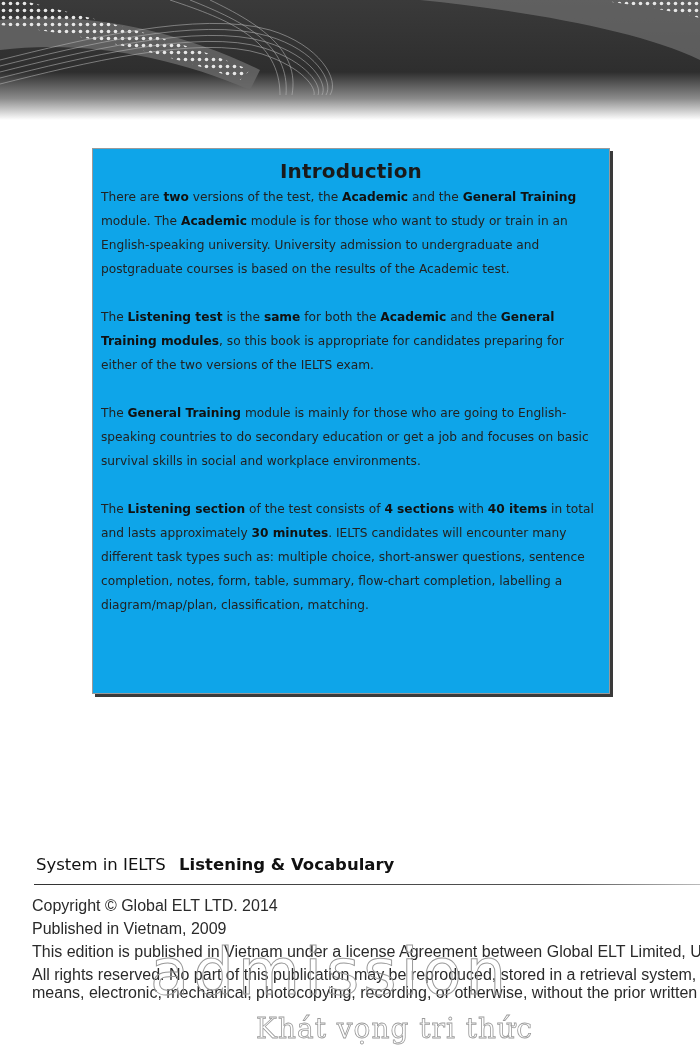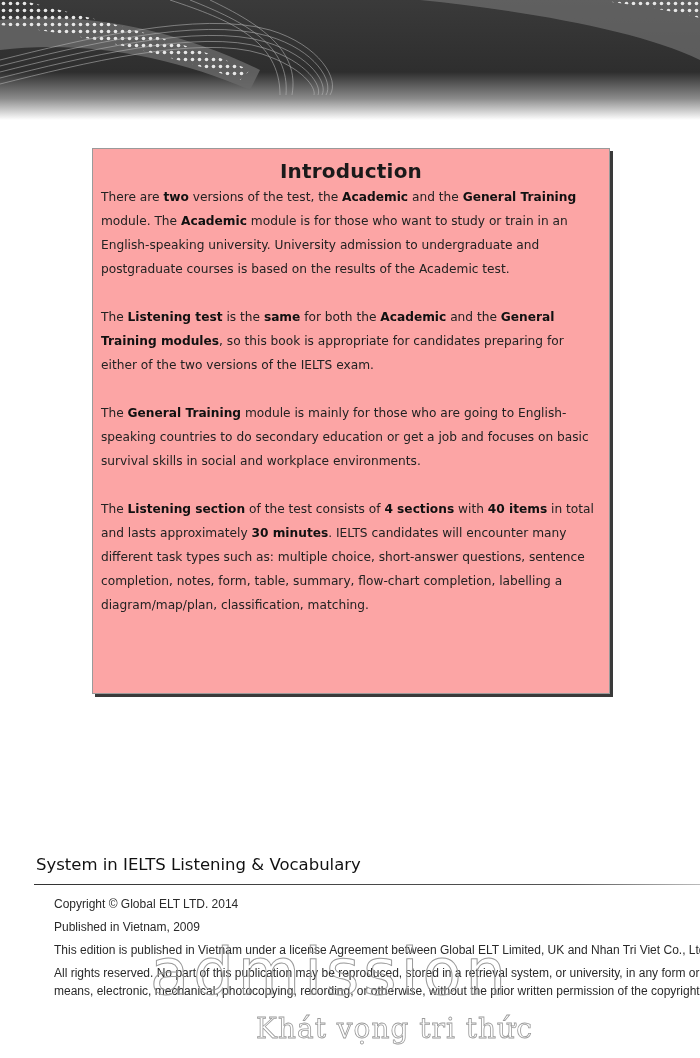--- a/index.html
+++ b/index.html
@@ -15,21 +15,21 @@
     .banner {
       position: absolute; left: 0; top: 0; width: 700px; height: 120px;
       background: linear-gradient(180deg, #3a3a3a 0%, #2e2e2e 60%, #8a8a8a 82%, #ffffff 100%);
       overflow: hidden;
     }
     .banner svg { position: absolute; left: 0; top: 0; }
     .intro-box {
       position: absolute;
       left: 92px; top: 148px;
       width: 518px; height: 546px;
-      background: #fca5a5;
+      background: #0ea5e9;
       border: 1px solid #9a9a9a;
       box-shadow: 3px 3px 0 #3a3a3a;
       box-sizing: border-box;
       padding: 10px 8px 0 8px;
     }
     .intro-title {
       text-align: center;
       font-family: "DejaVu Sans", sans-serif;
       font-weight: bold;
       font-size: 20px;
@@ -41,29 +41,29 @@
       font-size: 12.2px;
       line-height: 24px;
       margin: 0 0 24px 0;
       color: #222;
     }
     .para b { font-weight: bold; color: #111; }
     .book-title {
       position: absolute; left: 36px; top: 855px;
       font-size: 16.5px; color: #111;
     }
-    .book-title b { font-weight: normal; }
+    .book-title b { font-weight: bold; margin-left: 8px; }
     .rule {
       position: absolute; left: 34px; top: 884px; width: 666px; height: 1px;
       background: linear-gradient(90deg, #333 0%, #555 80%, #bbb 100%);
     }
     .legal {
-      position: absolute; left: 54px;
+      position: absolute; left: 32px;
       font-family: "Liberation Sans", sans-serif;
-      font-size: 12px; color: #2a2a2a; white-space: nowrap;
+      font-size: 16px; color: #2a2a2a; white-space: nowrap;
     }
     .watermark {
       position: absolute; left: 150px; top: 935px;
       font-family: "DejaVu Sans", sans-serif;
       font-size: 64px; font-weight: normal;
       color: transparent;
       -webkit-text-stroke: 1px #9a9a9a;
       letter-spacing: 4px;
       pointer-events: none;
     }

